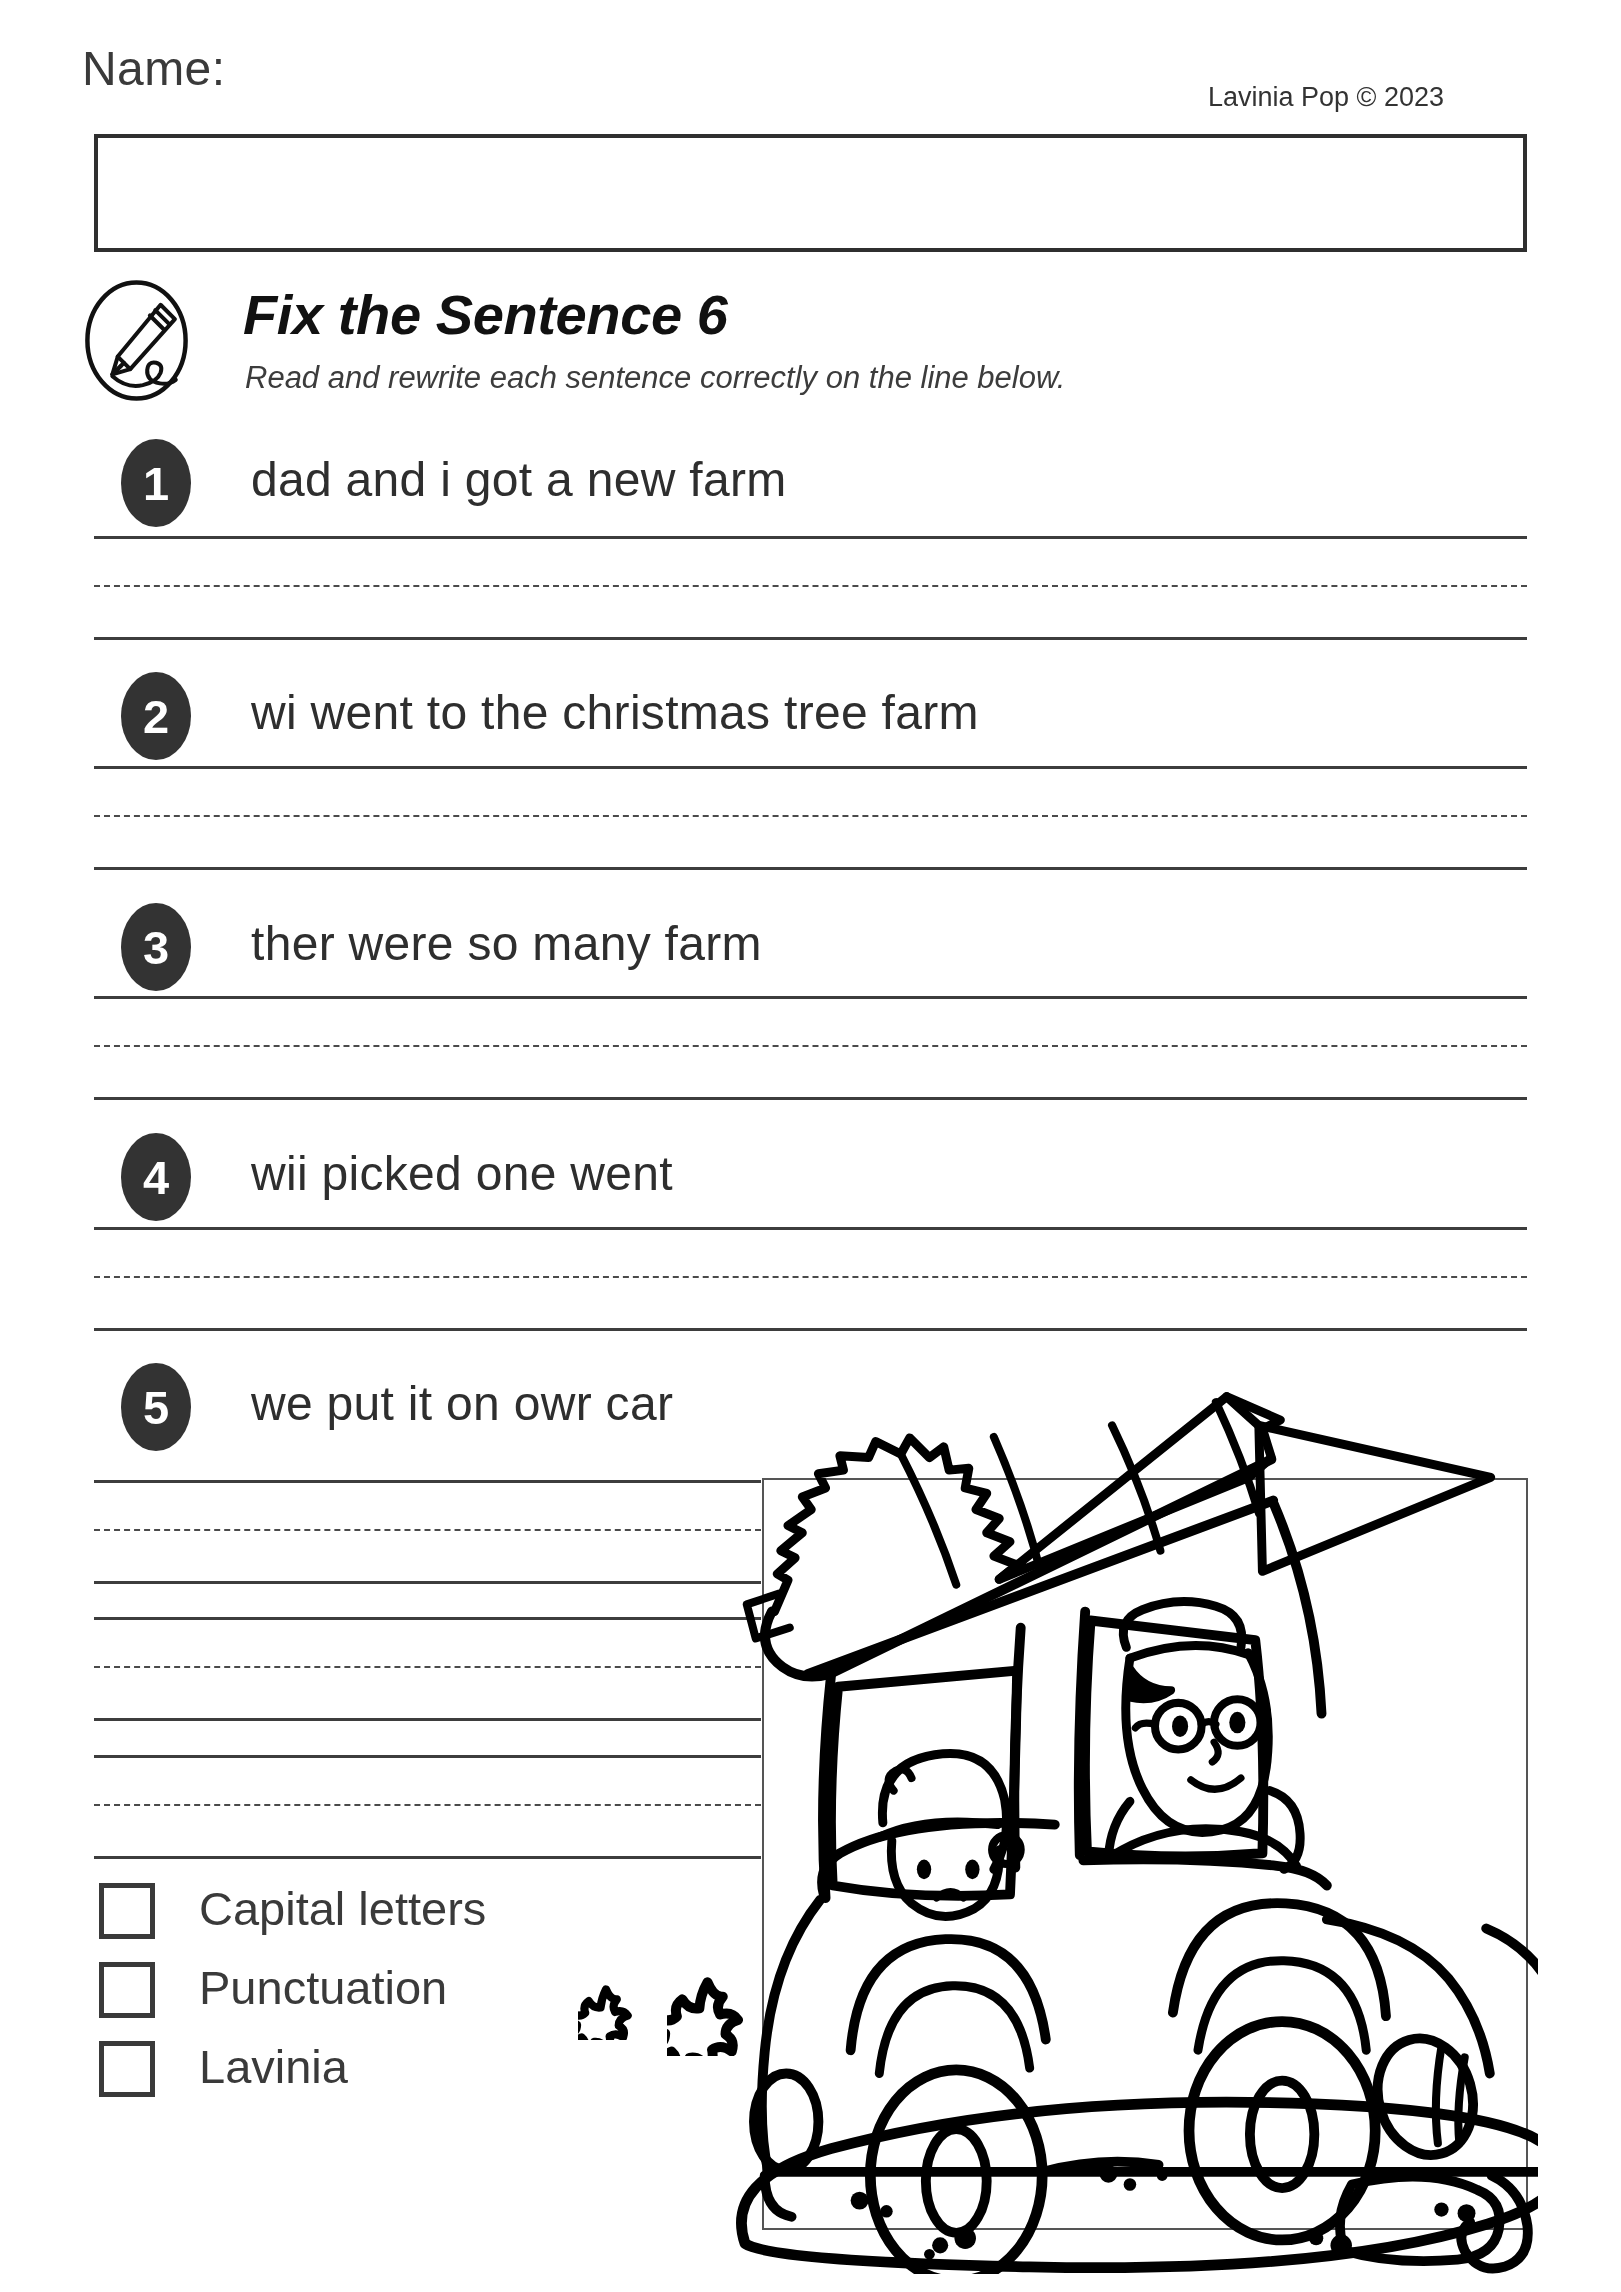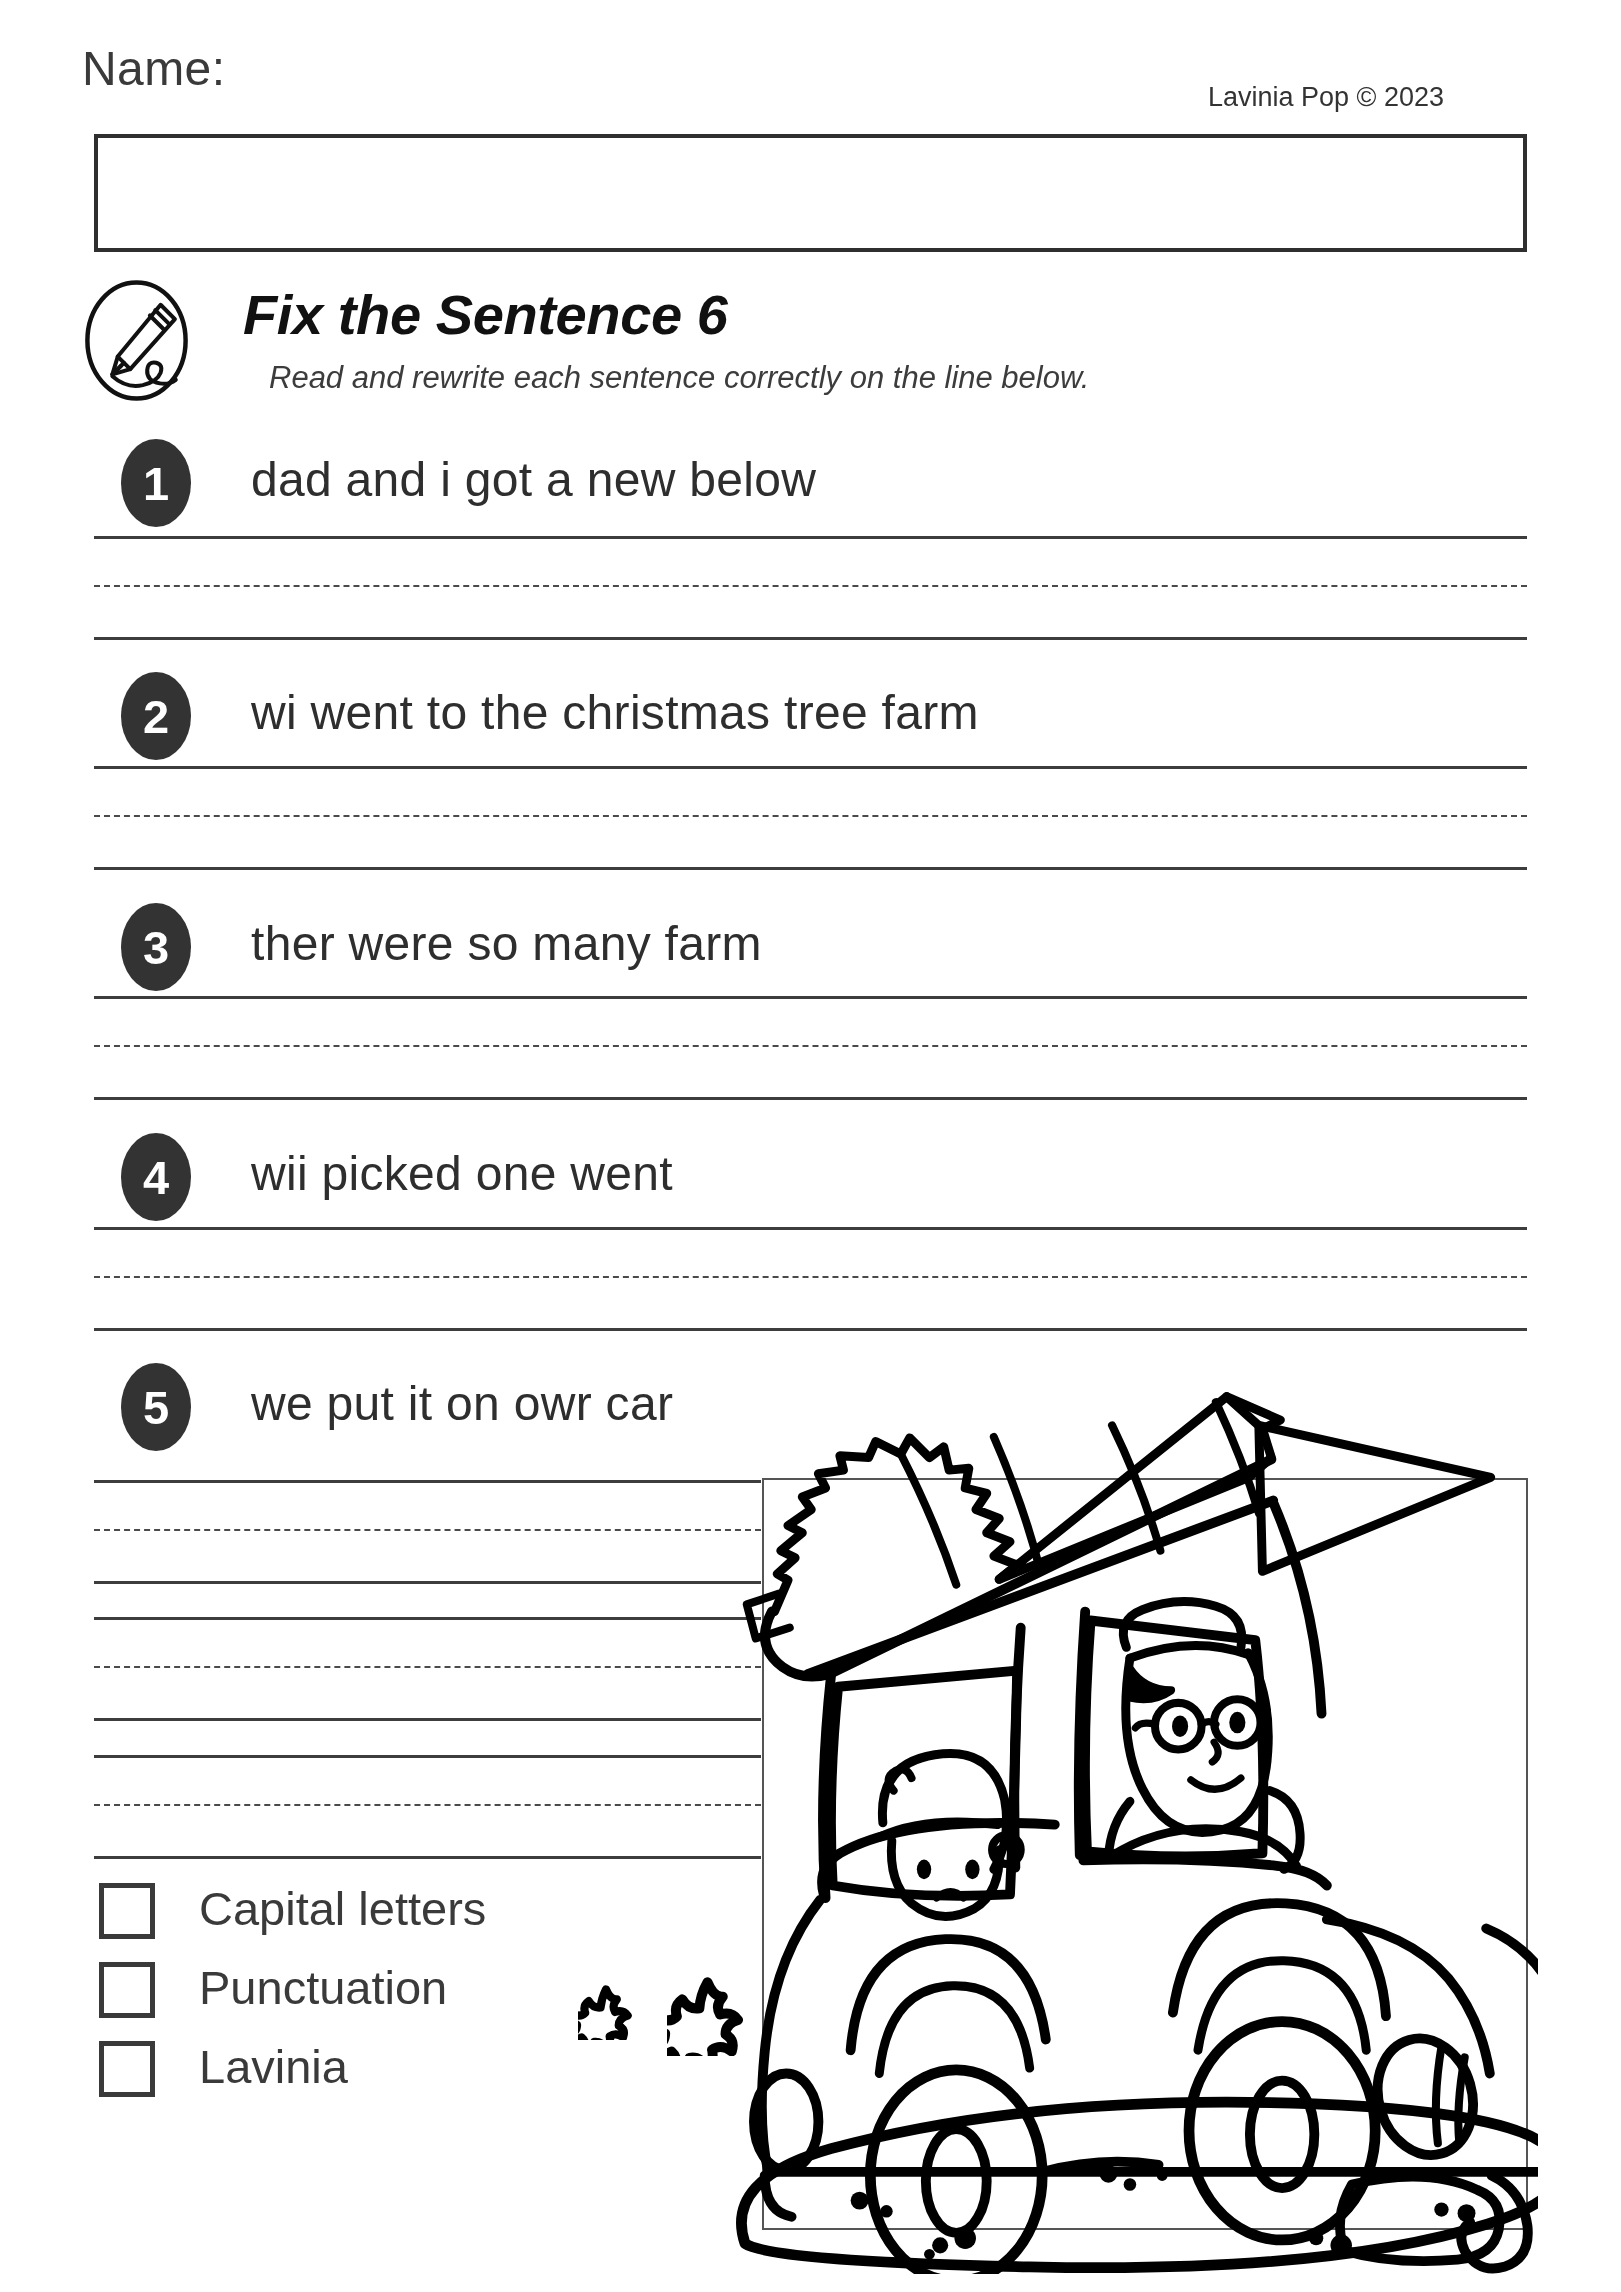--- a/index.html
+++ b/index.html
@@ -74,21 +74,20 @@
     letter-spacing: -0.4px;
     white-space: nowrap;
   }
   #worksheet-subtitle {
     position: absolute;
     left: 163px;
     top: 82px;
     font-size: 31px;
     color: #3c3c3c;
     white-space: nowrap;
-    margin-left: 24px;
   }
 
   
   .question {
     position: absolute;
     left: 0;
     width: 1622px;
   }
   .q-badge {
     position: absolute;
@@ -208,21 +207,21 @@
         </g>
         <path d="M34 110 q16 14 34 10 q16 -4 20 -14 q3 -9 -5 -11 q-9 -2 -10 8 q-1 12 14 15 q10 2 18 -4" fill="none" stroke="#111" stroke-width="4.5" stroke-linecap="round"></path>
       </svg>
     </div>
     <div id="worksheet-title">Fix the Sentence 6</div>
     <div id="worksheet-subtitle">Read and rewrite each sentence correctly on the line below.</div>
   </div>
 
   <div class="question" style="top:439px;height:224px;">
     <div class="q-badge" style="top:0px;">1</div>
-    <div class="q-text" style="top:12.5px;">dad and i got a new below</div>
+    <div class="q-text" style="top:12.5px;">dad and i got a new farm</div>
   </div>
   <div class="ruleset" style="top:536px;width:1433px;height:127px;">
     <div class="rule-solid" style="top:0px;width:1433px;"></div>
     <div class="rule-dashed" style="top:49px;width:1433px;"></div>
     <div class="rule-solid" style="top:101px;width:1433px;"></div>
   </div>
 
   <div class="question" style="top:672px;height:224px;">
     <div class="q-badge" style="top:0px;">2</div>
     <div class="q-text" style="top:12.5px;">wi went to the christmas tree farm</div>

